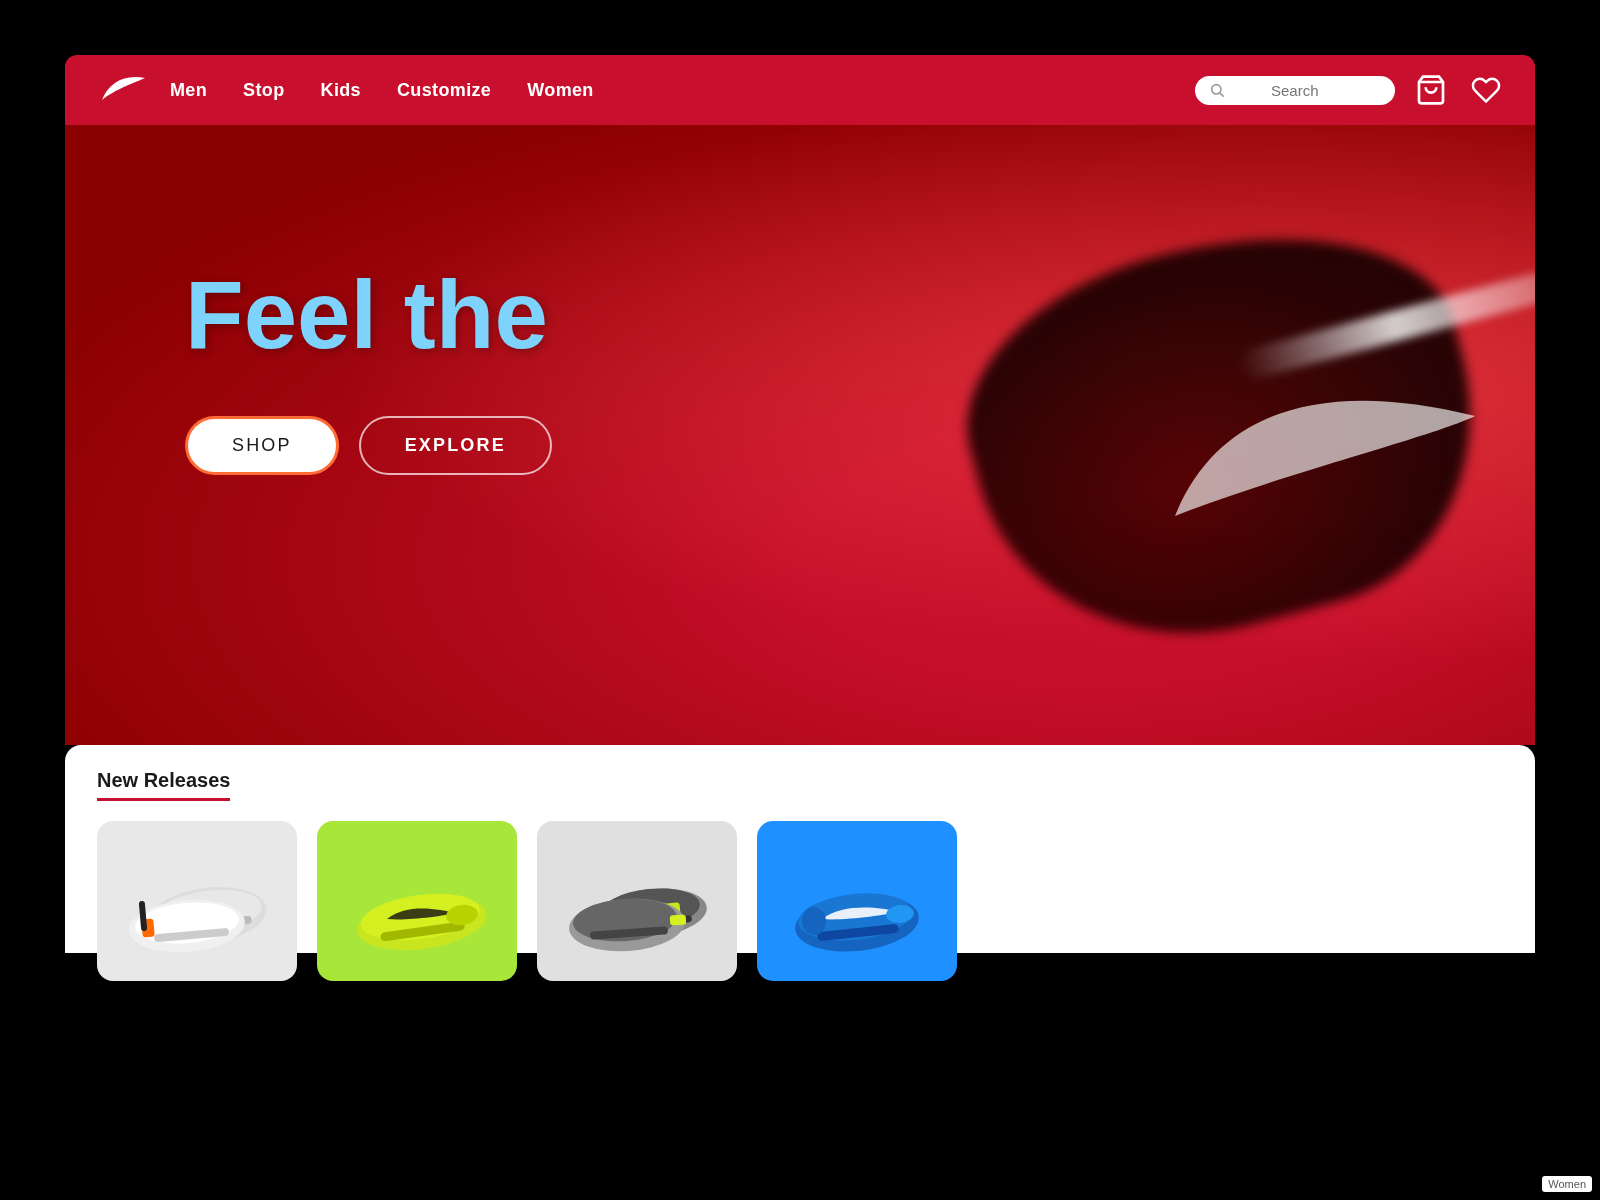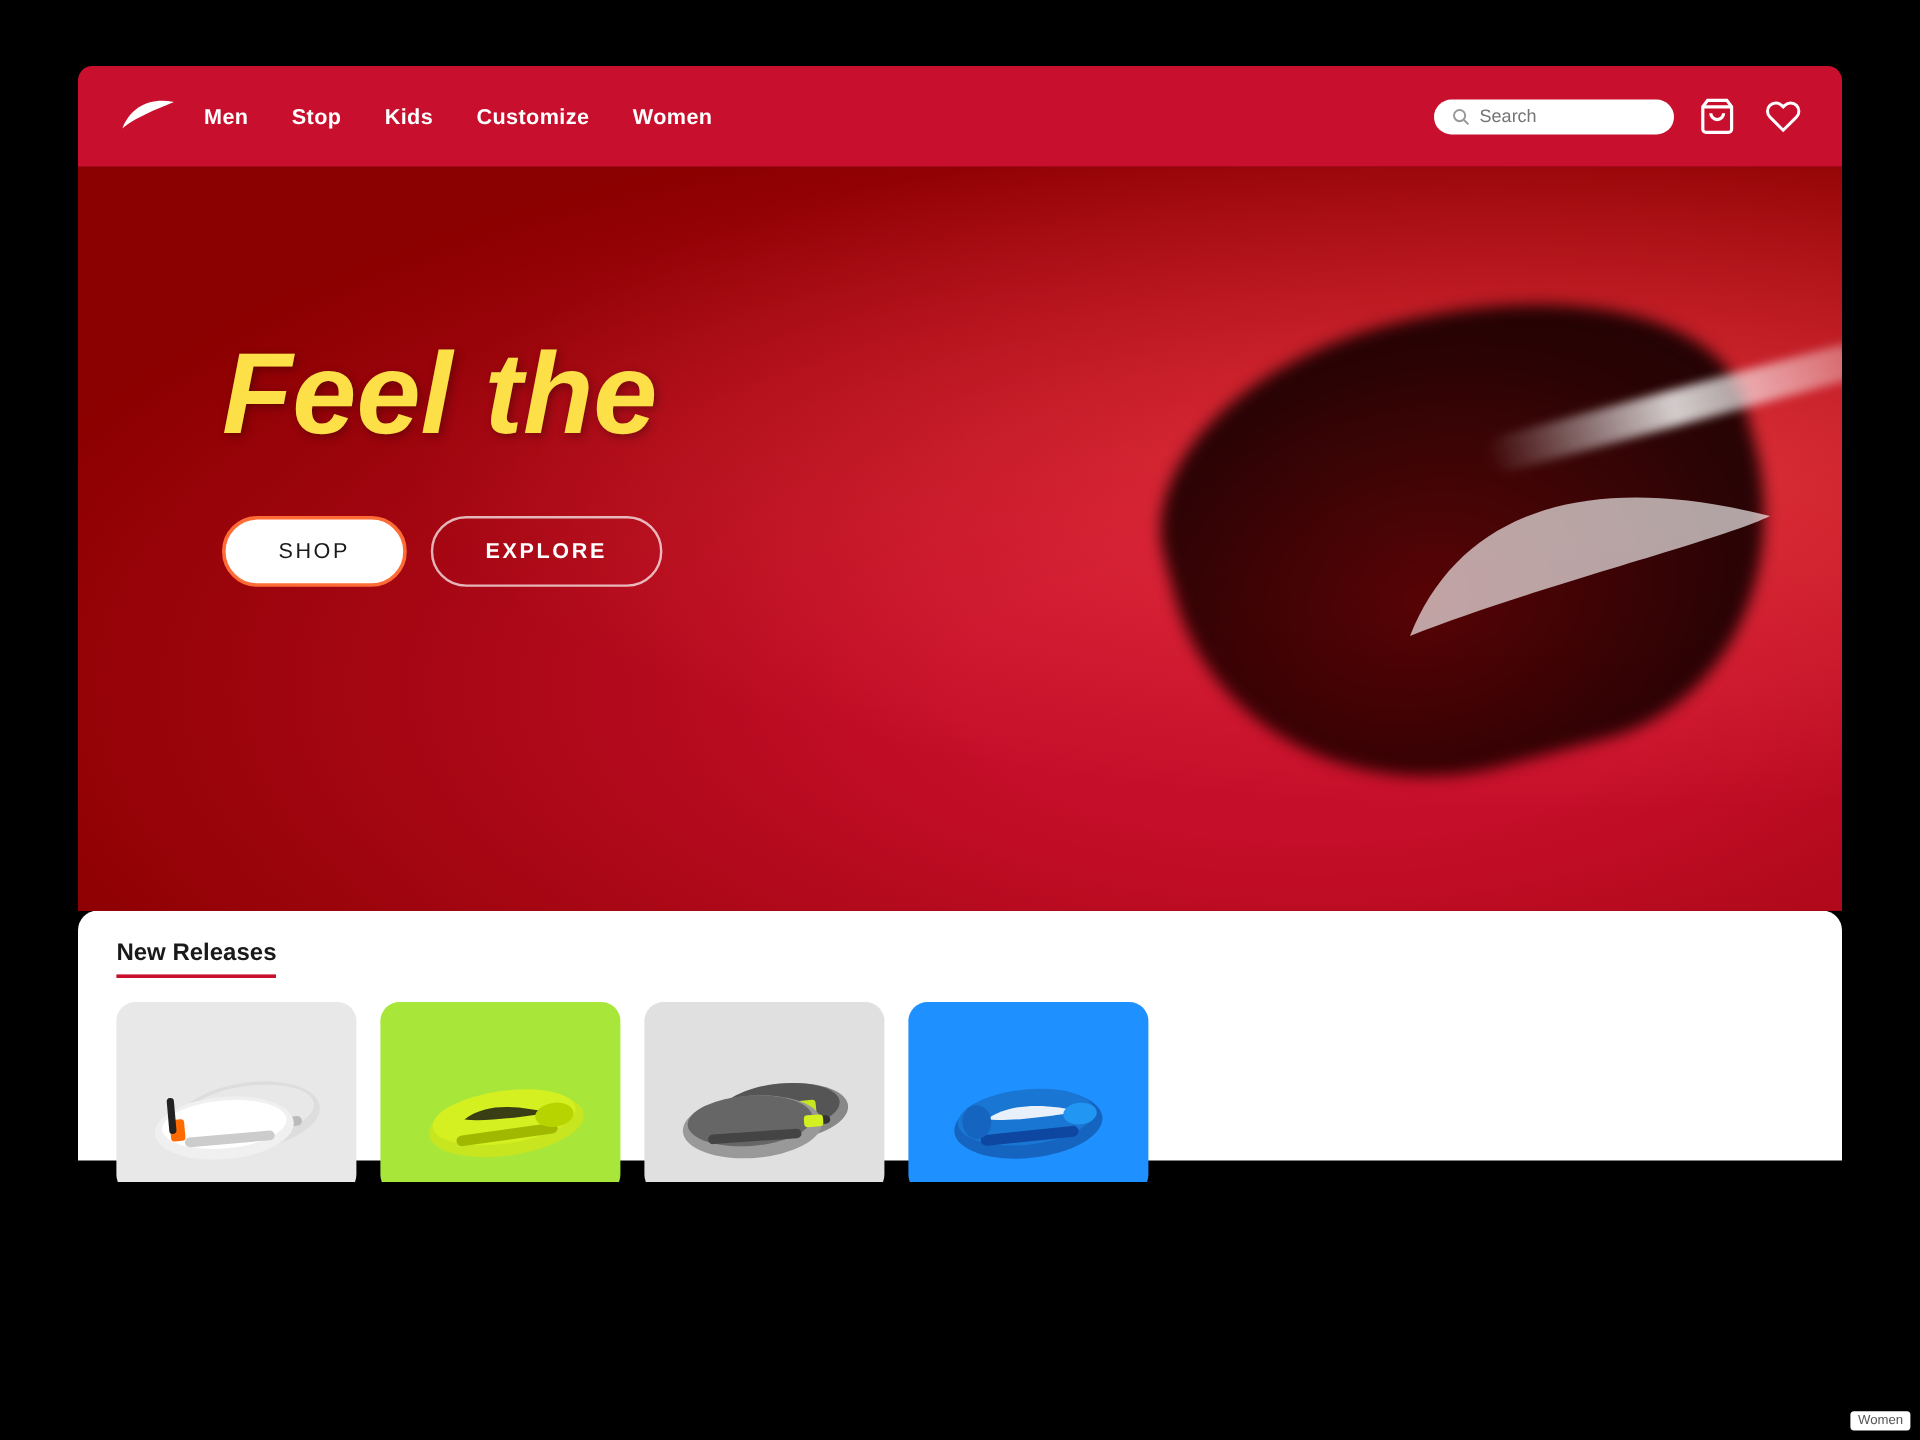--- a/index.html
+++ b/index.html
@@ -19,21 +19,21 @@
       width: 1470px;
       height: 930px;
       border-radius: 12px;
       overflow: hidden;
       box-shadow: 0 0 40px rgba(0,0,0,0.8);
     }
 
     
     .navbar {
       background: #c8102e;
-      height: 84px;
+      height: 70px;
       display: flex;
       align-items: center;
       padding: 0 30px;
       gap: 0;
     }
 
     .navbar-logo {
       width: 55px;
       height: 55px;
       display: flex;
@@ -77,20 +77,21 @@
       gap: 8px;
       width: 200px;
     }
 
     .search-bar input {
       border: none;
       outline: none;
       font-size: 15px;
       width: 100%;
       background: transparent;
+      margin-left: 38px;
     }
 
     .search-icon-svg {
       color: #aaa;
       flex-shrink: 0;
     }
 
     .icon-btn {
       background: none;
       border: none;
@@ -170,22 +171,21 @@
 
     .hero-content {
       position: absolute;
       left: 120px;
       top: 140px;
     }
 
     .hero-title {
       font-size: 96px;
       font-weight: 900;
-      font-style: italic;
-      color: #fde047;
+      color: #7dd3fc;
       line-height: 1.05;
       text-shadow: 2px 2px 8px rgba(0,0,0,0.3);
       max-width: 680px;
     }
 
     .hero-buttons {
       display: flex;
       gap: 20px;
       margin-top: 50px;
     }

